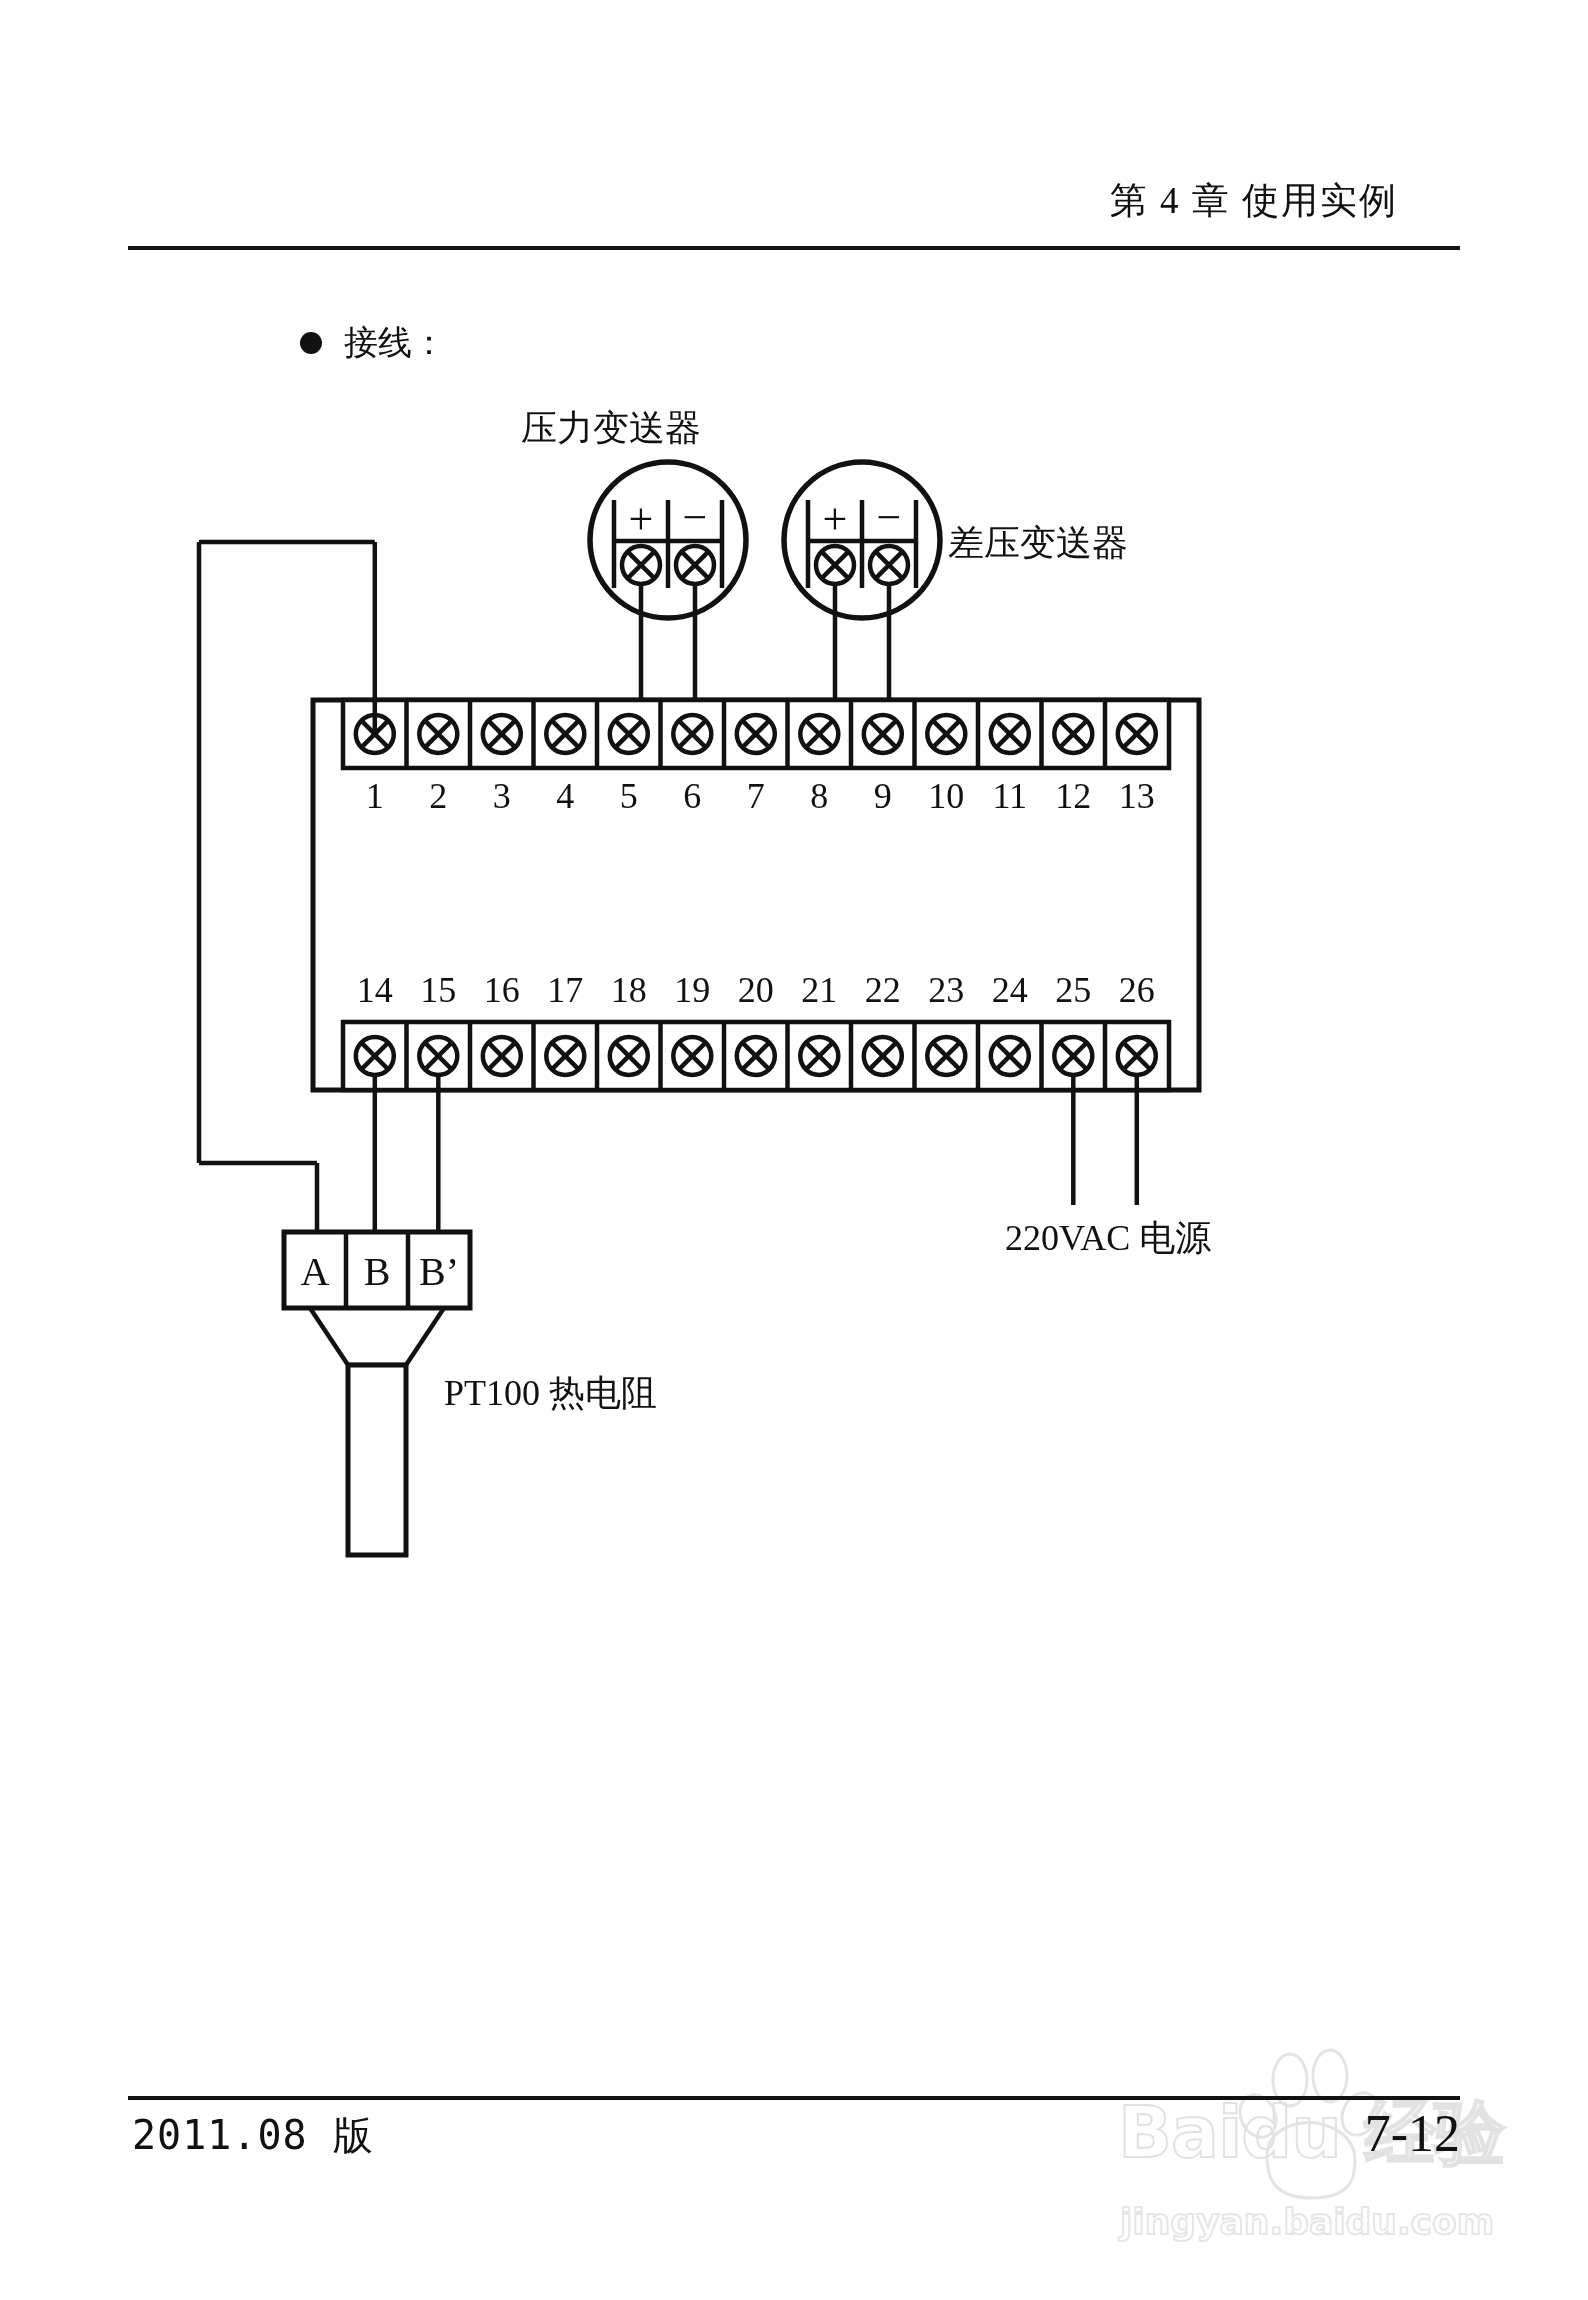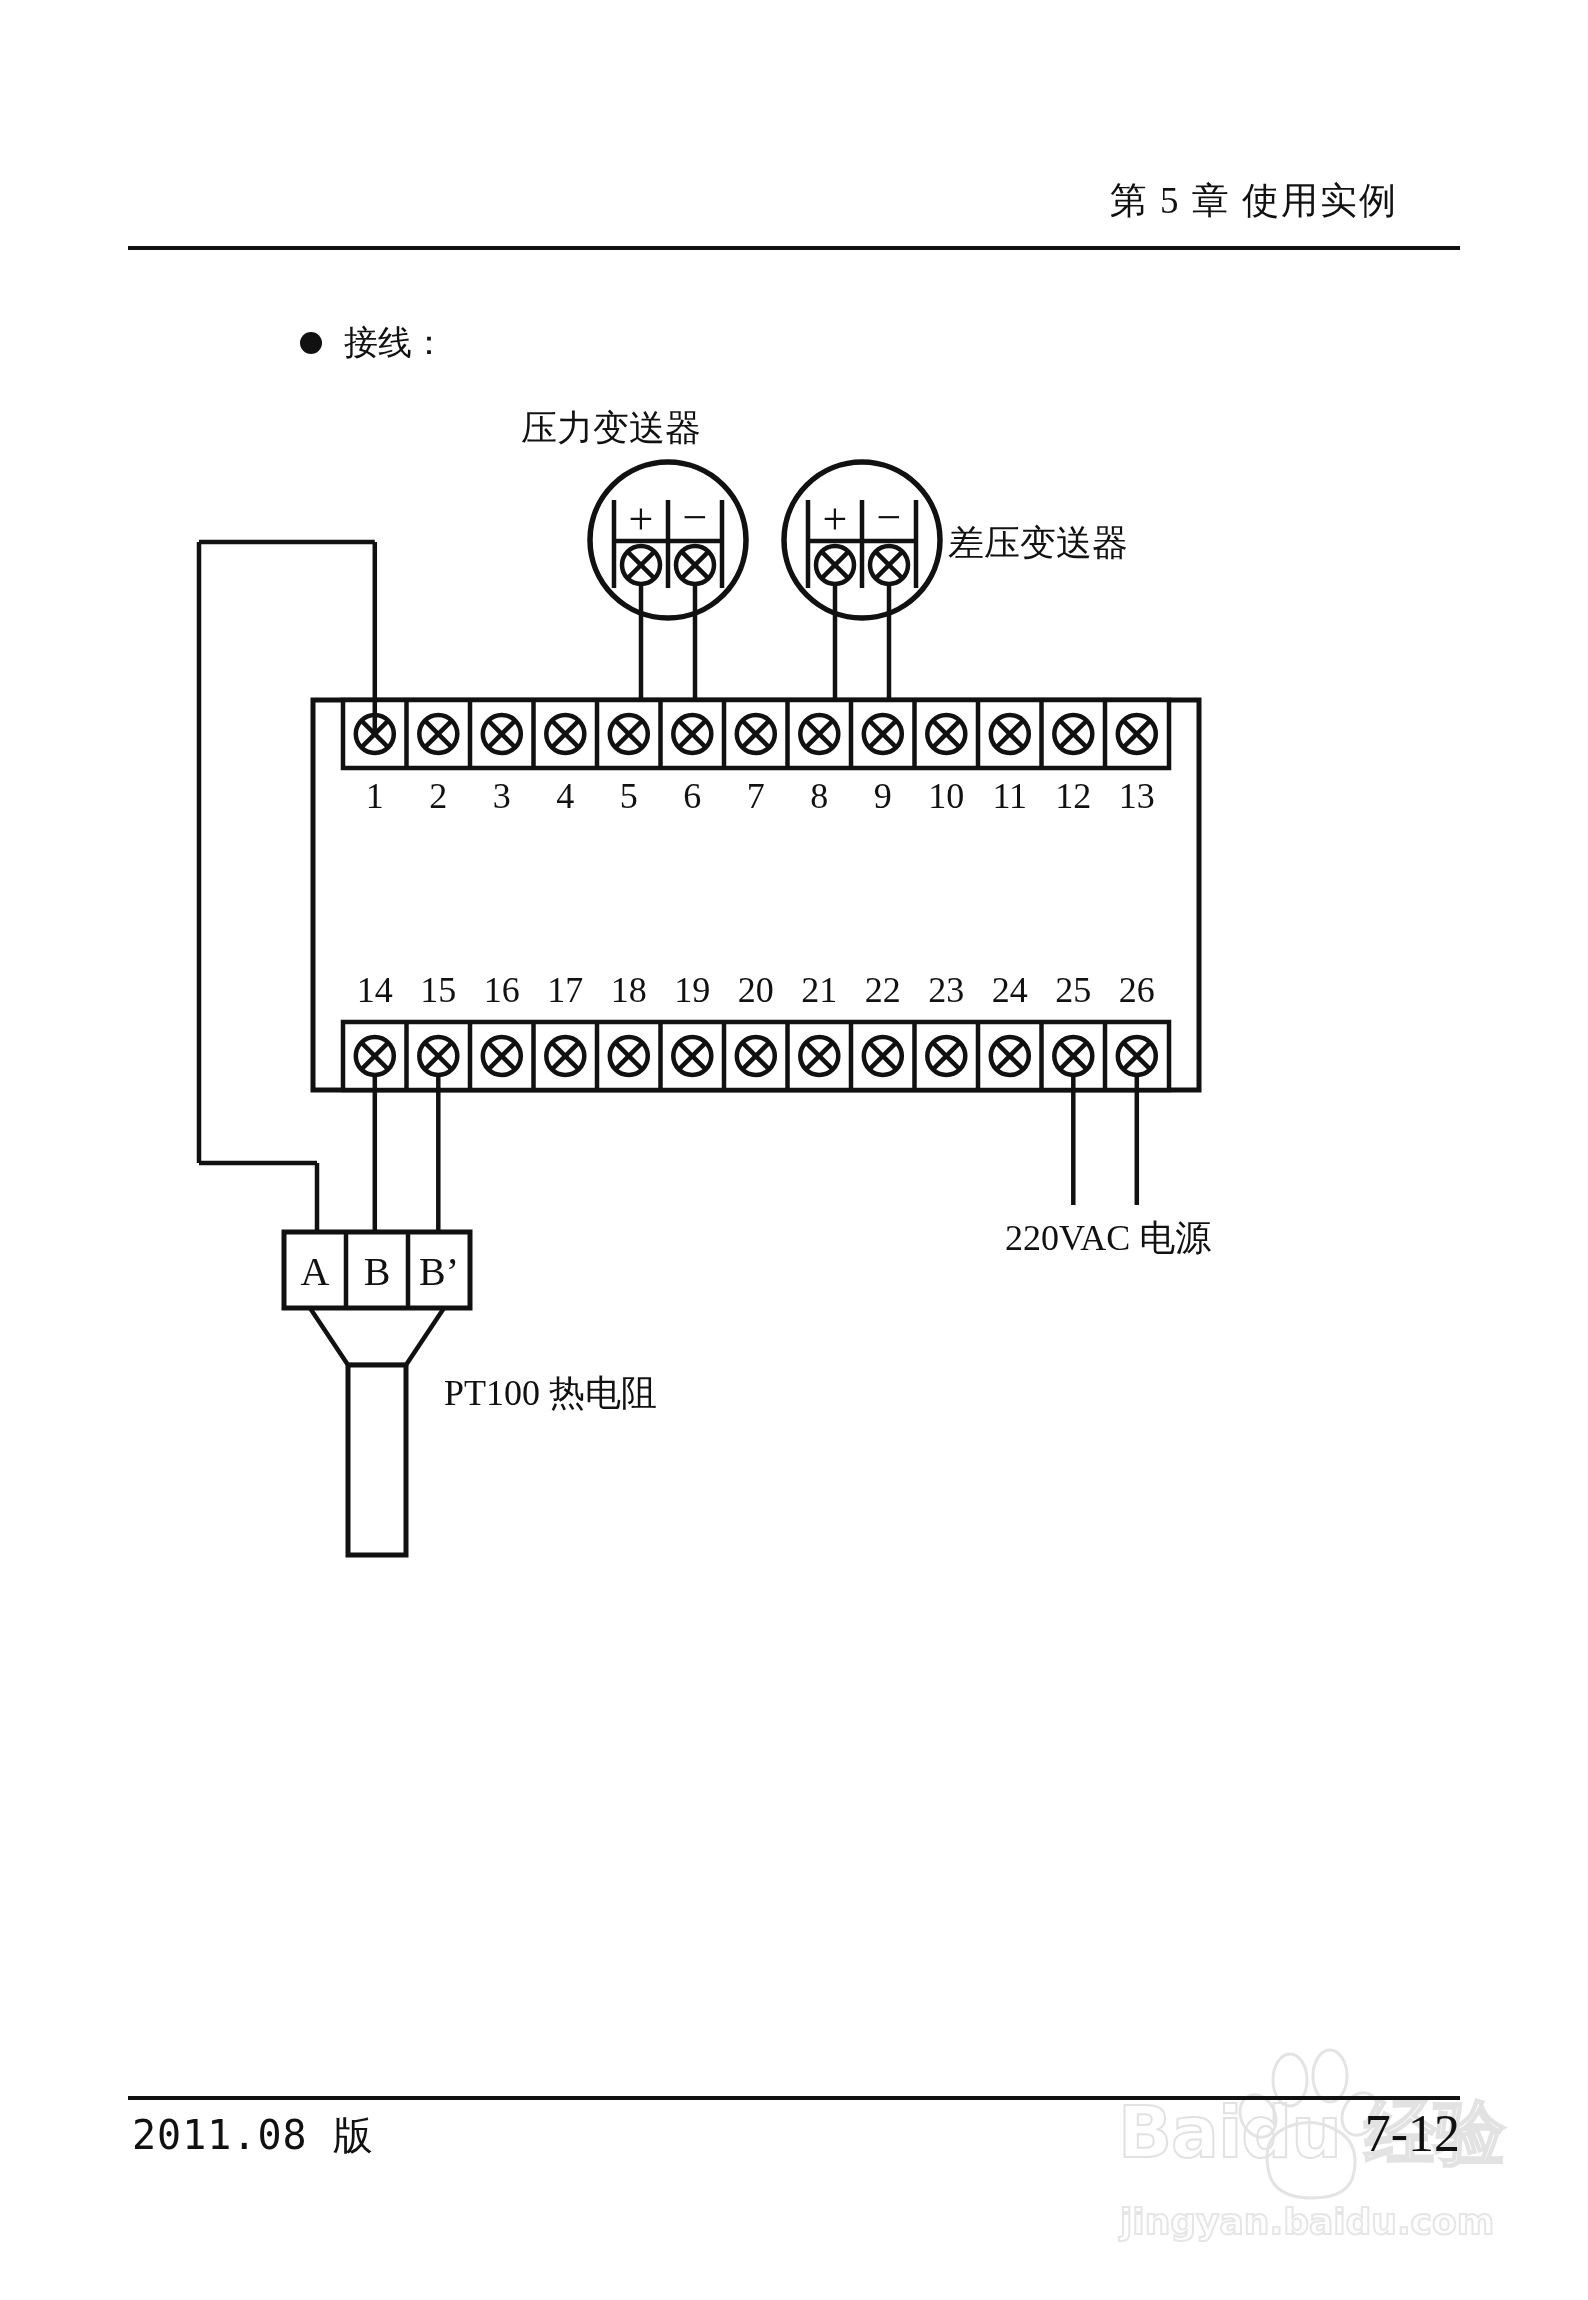--- a/index.html
+++ b/index.html
@@ -78,21 +78,21 @@
     white-space: nowrap;
     font-family: "DejaVu Sans", "Liberation Sans", sans-serif;
     margin-top: 21px;
   }
 </style>
 </head>
 <body>
 
 <div class="page">
 
-  <div class="header-title">第 5 章  使用实例</div>
+  <div class="header-title">第 4 章  使用实例</div>
   <div class="header-rule"></div>
 
   <div class="bullet-row">
     <span class="bullet-dot"></span>
     <span class="bullet-label">接线：</span>
   </div>
 
   <svg class="diagram" viewBox="0 0 1588 2300">
     <defs>
 

